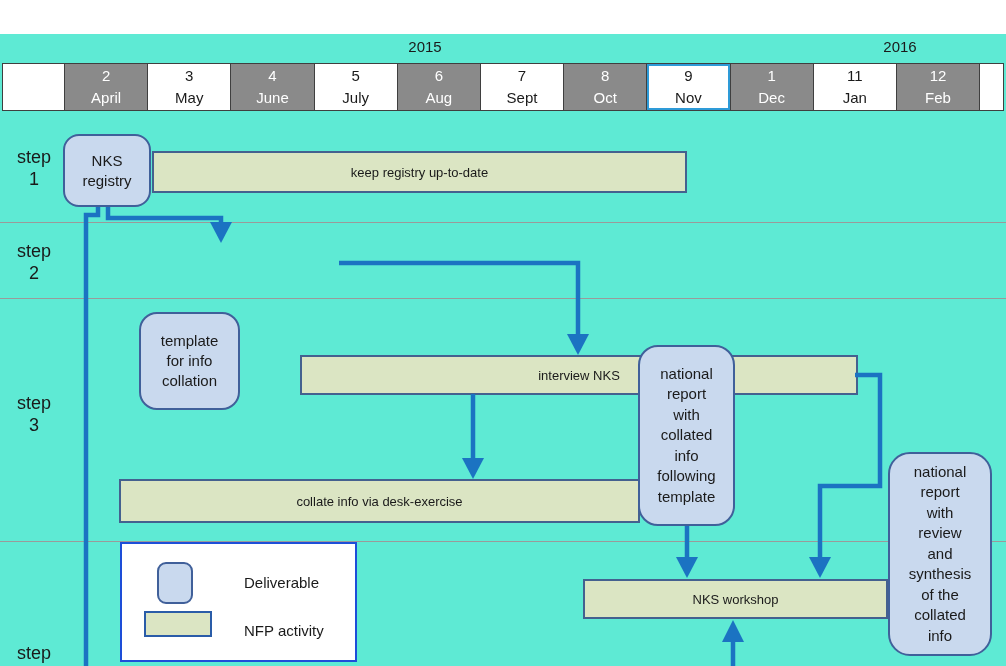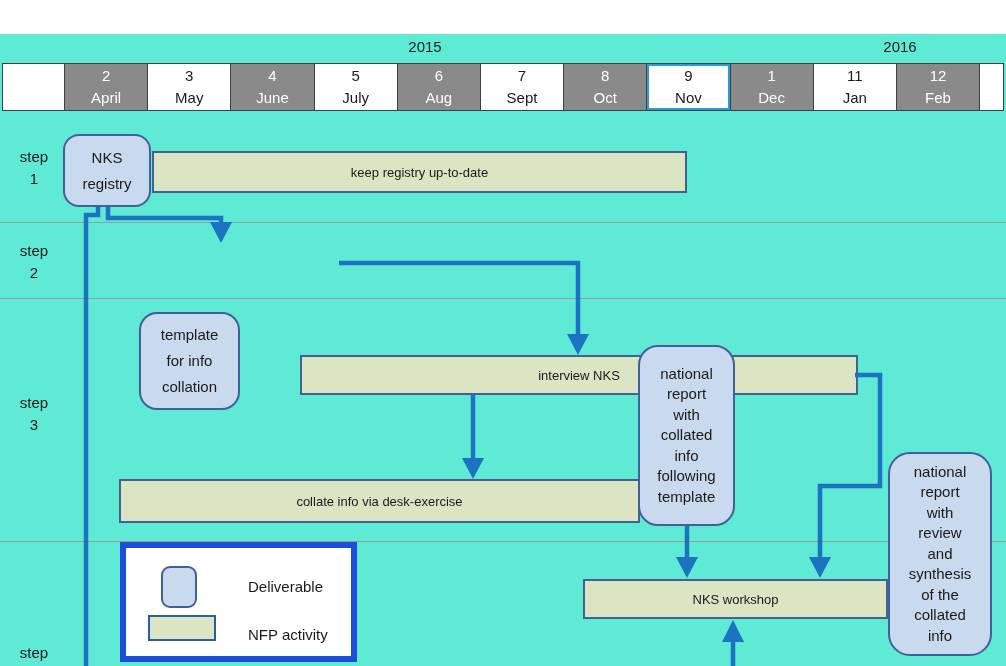--- a/index.html
+++ b/index.html
@@ -22,45 +22,45 @@
   .mcell{
     flex:1;border-left:1px solid #3f3f3f;text-align:center;font-size:15px;
     line-height:22px;padding-top:1px;box-sizing:border-box;background:#fff;
   }
   .mcell.shaded{background:var(--header-gray);color:#fff;}
   .mcell.highlight{box-shadow:inset 0 0 0 2px var(--highlight-border);}
   
   .divider{position:absolute;left:0;width:1006px;height:1px;background:#9a9a9a;z-index:0;}
   .divider.d1{top:188px;} .divider.d2{top:264px;} .divider.d3{top:507px;}
   
-  .step{position:absolute;left:8px;width:52px;text-align:center;font-size:15px;line-height:22px;z-index:1;}
+  .step{position:absolute;left:8px;width:52px;text-align:center;font-size:18px;line-height:22px;z-index:1;}
   .step.s1{top:112px;} .step.s2{top:206px;} .step.s3{top:358px;} .step.s4{top:608px;}
   
   .bar{
     position:absolute;background:var(--activity-fill);border:2px solid var(--activity-border);
     box-sizing:border-box;display:flex;align-items:center;justify-content:center;
     font-size:13px;z-index:1;
   }
   .bar.keep{left:152px;top:117px;width:535px;height:42px;}
   .bar.invite{left:103px;top:210px;width:237px;height:39px;}
   .bar.interview{left:300px;top:321px;width:558px;height:40px;}
   .bar.collate{left:119px;top:445px;width:521px;height:44px;}
   .bar.workshop{left:583px;top:545px;width:305px;height:40px;}
   
   .dbox{
     position:absolute;background:var(--deliverable-fill);border:2.5px solid var(--deliverable-border);
     box-sizing:border-box;display:flex;align-items:center;justify-content:center;
-    text-align:center;font-size:15px;line-height:26px;white-space:pre-line;z-index:3;
+    text-align:center;font-size:15px;line-height:20px;white-space:pre-line;z-index:3;
   }
   .dbox.registry{left:63px;top:100px;width:88px;height:73px;border-radius:16px;}
   .dbox.template{left:139px;top:278px;width:101px;height:98px;border-radius:18px;}
   .dbox.report1{left:638px;top:311px;width:97px;height:181px;border-radius:20px;line-height:20.5px;}
   .dbox.report2{left:888px;top:418px;width:104px;height:204px;border-radius:22px;line-height:20.5px;}
   
-  .legend{position:absolute;left:120px;top:508px;width:237px;height:120px;border:6px solid #1d4ed8;
+  .legend{position:absolute;left:120px;top:508px;width:237px;height:120px;border:2px solid #1d4ed8;
     box-sizing:border-box;background:#fff;z-index:1;}
   .legend .sw-deliv{position:absolute;left:35px;top:18px;width:36px;height:42px;border-radius:9px;
     background:var(--deliverable-fill);border:2.5px solid var(--deliverable-border);box-sizing:border-box;}
   .legend .sw-nfp{position:absolute;left:22px;top:67px;width:68px;height:26px;
     background:var(--activity-fill);border:2.5px solid var(--legend-activity-border);box-sizing:border-box;}
   .legend .lbl{position:absolute;left:122px;font-size:15px;}
   .legend .lbl.deliv{top:30px;} .legend .lbl.nfp{top:78px;}
   
   svg.connectors{position:absolute;left:0;top:0;z-index:2;pointer-events:none;}
   svg.connectors .lines{stroke:var(--connector);stroke-width:4.5;fill:none;}

